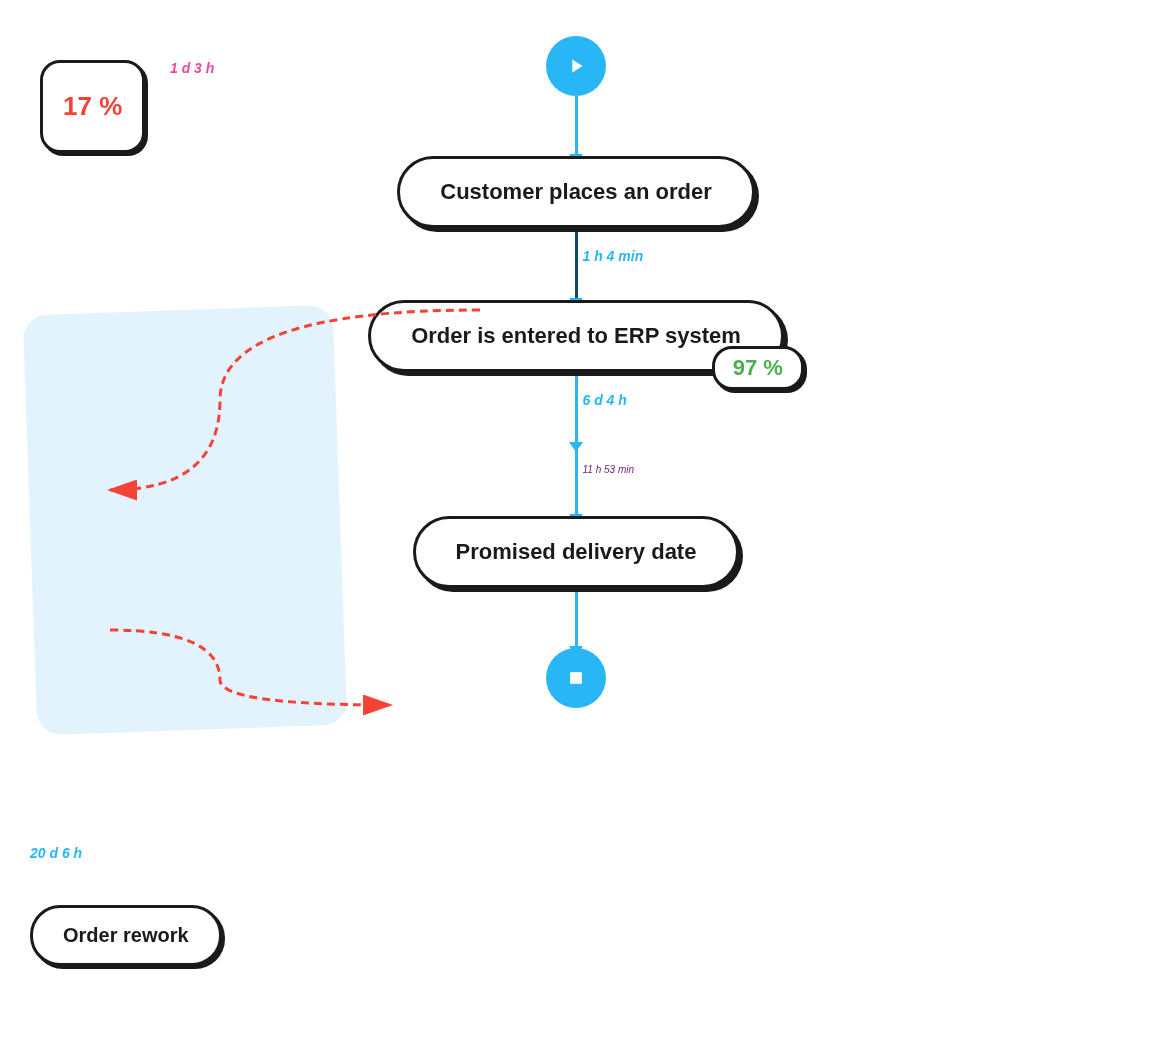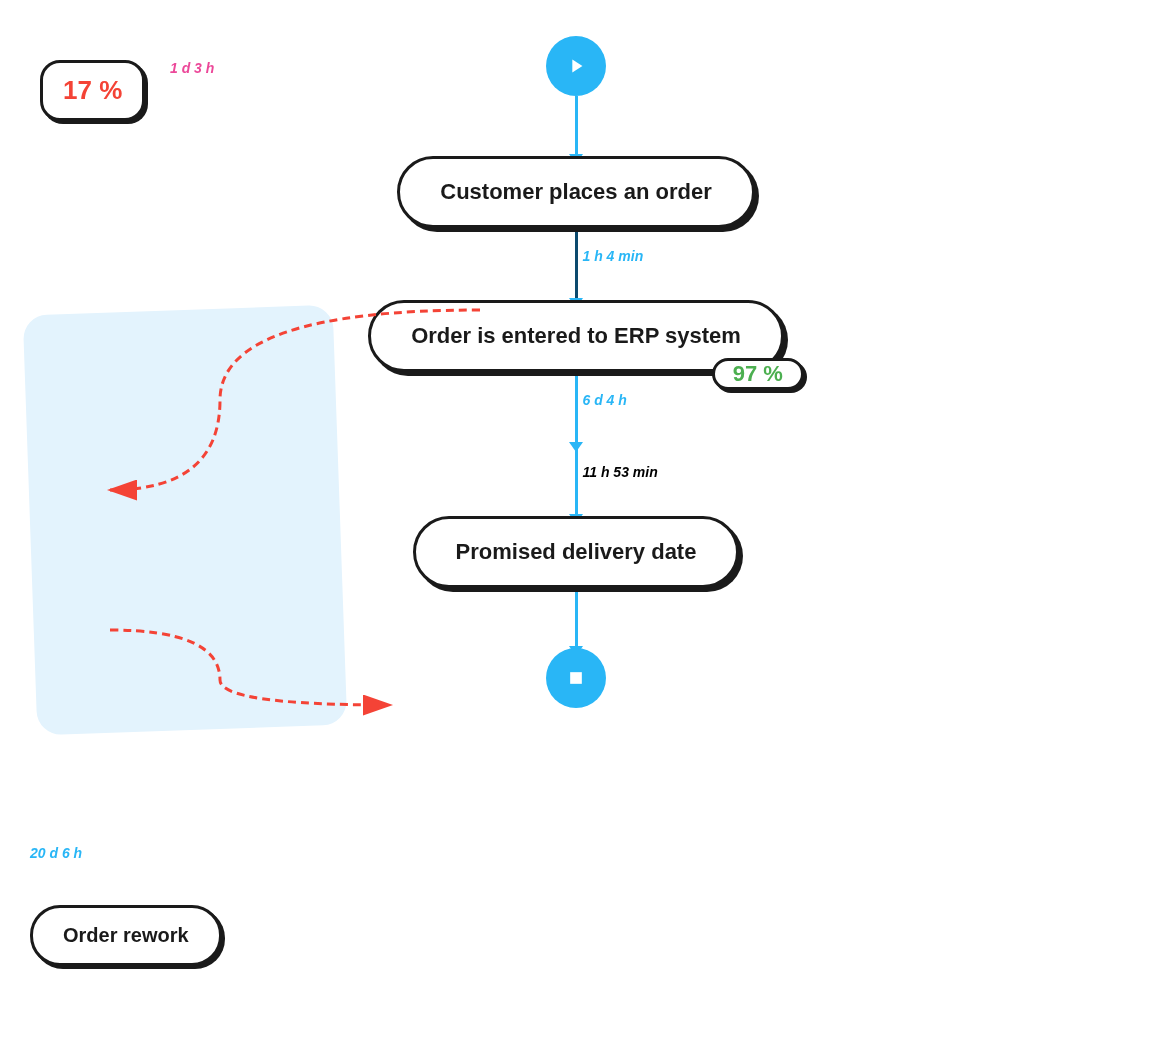--- a/index.html
+++ b/index.html
@@ -54,21 +54,21 @@
     }
 
     
     .badge {
       position: absolute;
       right: -20px;
       bottom: -18px;
       background: white;
       border: 3px solid #1a1a1a;
       border-radius: 20px;
-      padding: 0 18px;
+      padding: 6px 18px;
       font-size: 22px;
       font-weight: 700;
       box-shadow: 3px 3px 0px #1a1a1a;
       z-index: 3;
     }
     .badge-green { color: #4CAF50; }
     .badge-orange { color: #FF9800; }
 
     
     .end-circle {
@@ -96,21 +96,21 @@
       transform: rotate(-2deg);
     }
 
     .rework-badge {
       position: absolute;
       top: 60px;
       left: 40px;
       background: white;
       border: 3px solid #1a1a1a;
       border-radius: 20px;
-      padding: 12px 20px;
+      padding: 28px 20px;
       font-size: 26px;
       font-weight: 700;
       color: #F44336;
       box-shadow: 3px 3px 0px #1a1a1a;
       z-index: 4;
     }
 
     .rework-box {
       position: absolute;
       bottom: 80px;
@@ -218,21 +218,21 @@
 
     <div style="position:relative; display:flex; flex-direction:column; align-items:center; width:3px; height:72px; background:#29B6F6;">
       <span style="position:absolute; left:8px; top:20px; color:#29B6F6; font-size:14px; font-weight:700; font-style:italic; white-space:nowrap;">6 d 4 h</span>
       <div style="position:absolute; bottom:-8px; left:50%; transform:translateX(-50%);
                   border-left:7px solid transparent; border-right:7px solid transparent;
                   border-top:10px solid #29B6F6;"></div>
     </div>
 
 
     <div style="position:relative; display:flex; flex-direction:column; align-items:center; width:3px; height:72px; background:#29B6F6;">
-      <span style="position:absolute; left:8px; top:20px; color:#000000; font-size:14px; font-weight:700; font-style:italic; white-space:nowrap;">11 h 53 min</span>
+      <span style="position:absolute; left:8px; top:20px; color:#701a75; font-size:10px; font-weight:400; font-style:italic; white-space:nowrap;">11 h 53 min</span>
       <div style="position:absolute; bottom:-8px; left:50%; transform:translateX(-50%);
                   border-left:7px solid transparent; border-right:7px solid transparent;
                   border-top:10px solid #29B6F6;"></div>
     </div>
 
     <div style="position:relative; z-index:2;">
       <div class="process-box">Promised delivery date</div>
     </div>
 
     <div style="position:relative; display:flex; flex-direction:column; align-items:center; width:3px; height:60px; background:#29B6F6;">

